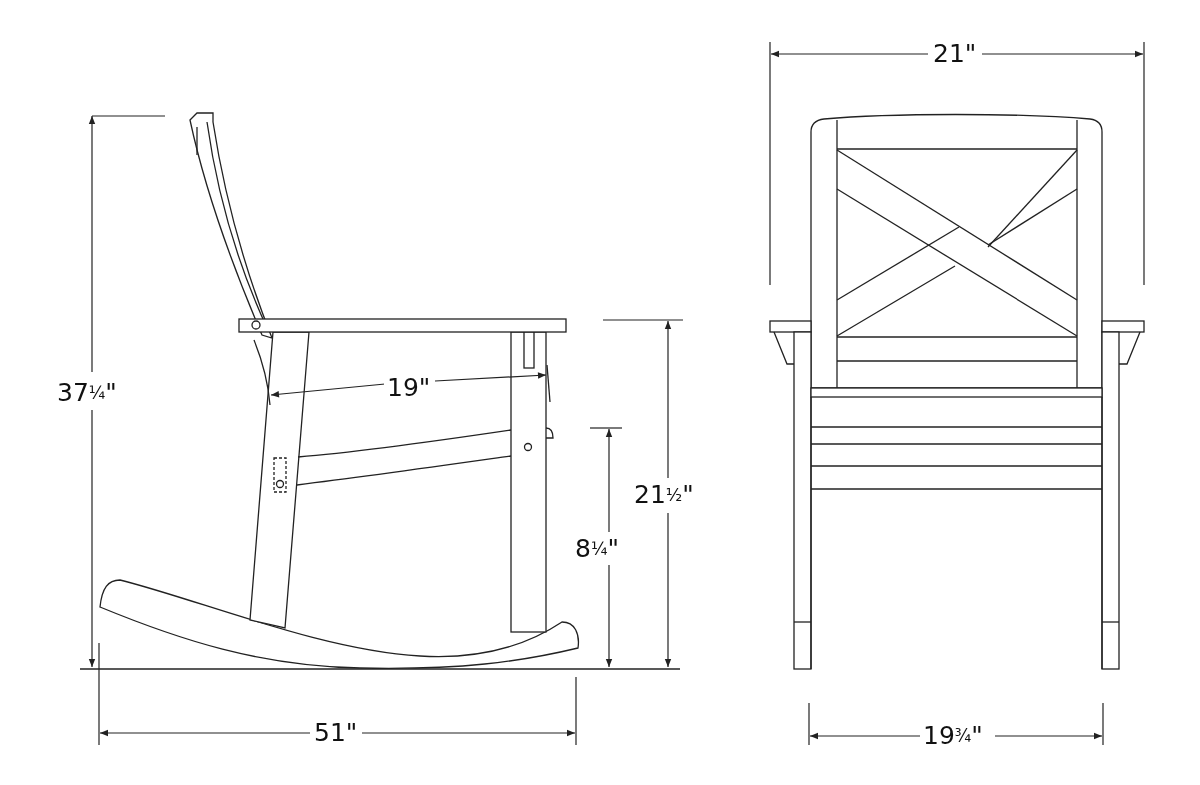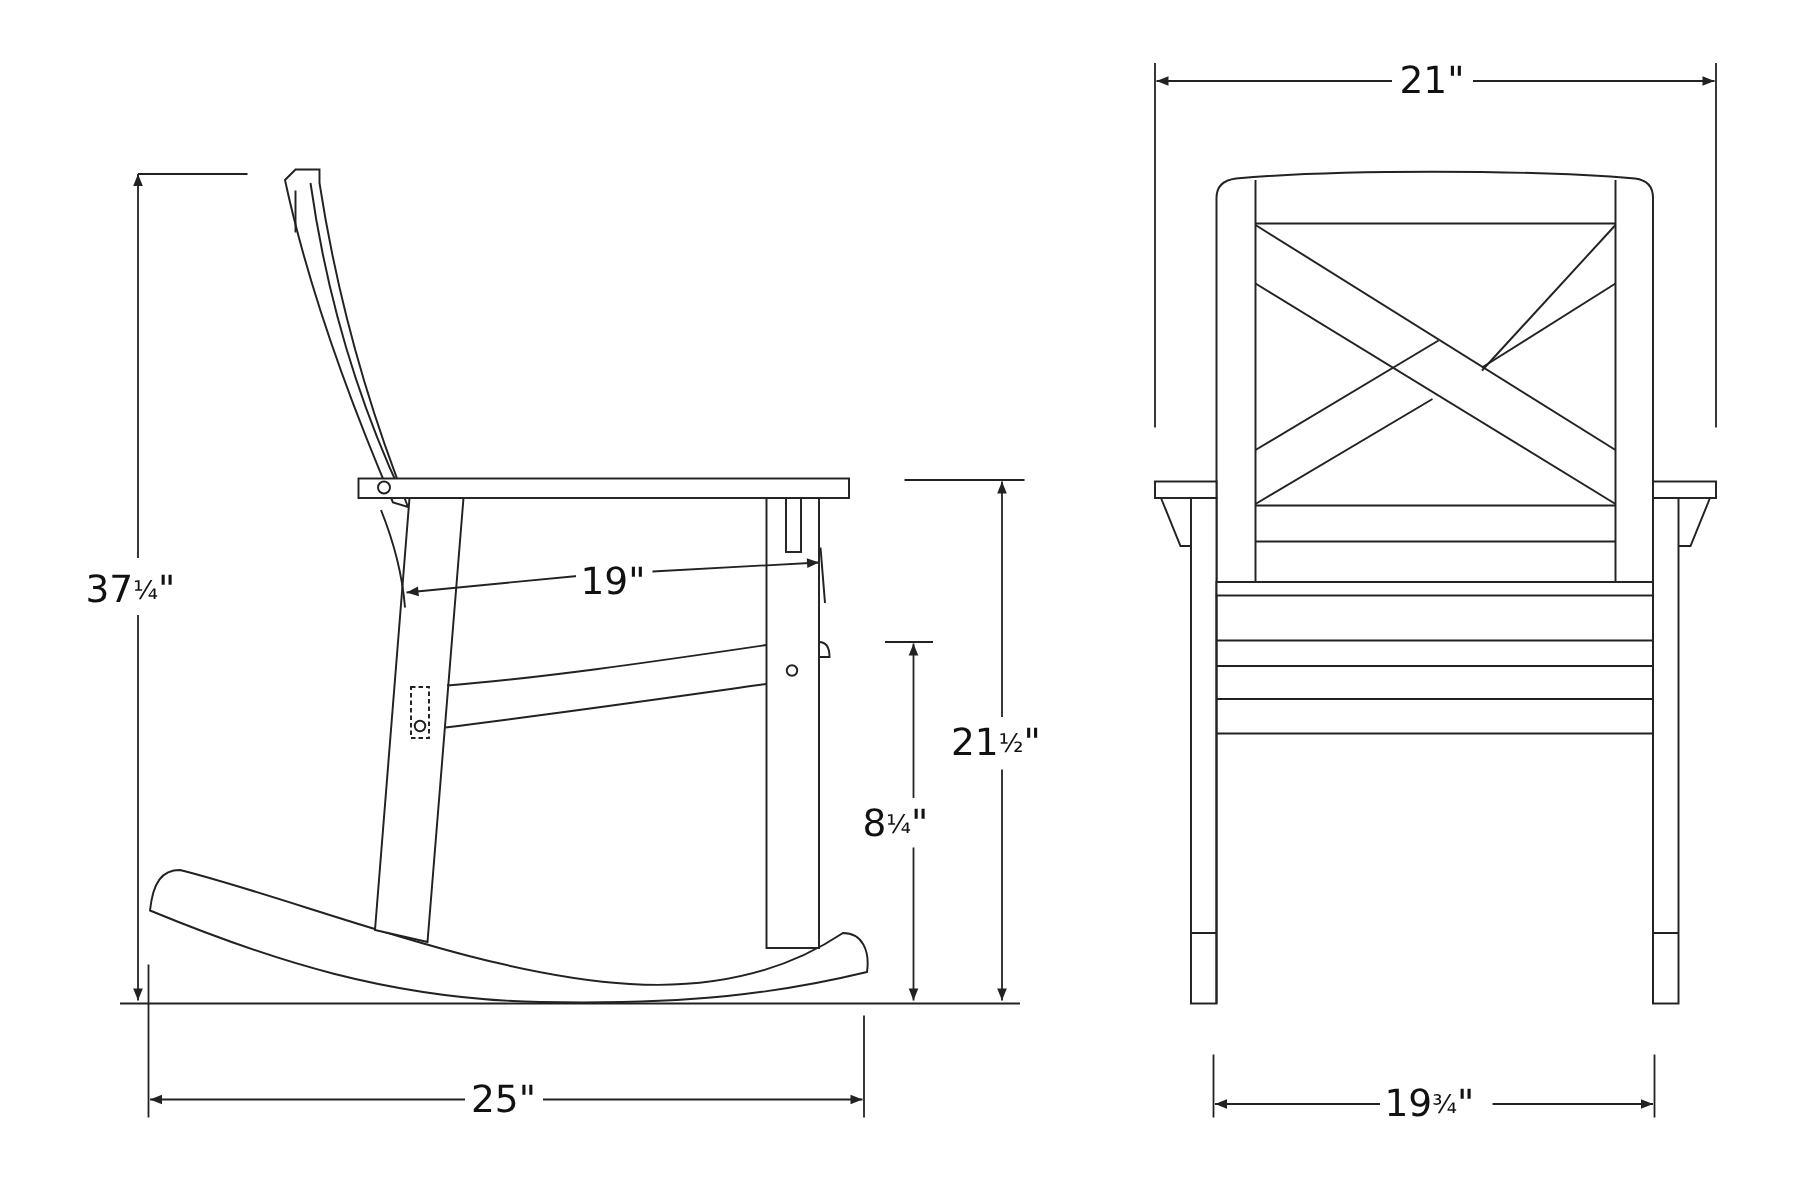--- a/index.html
+++ b/index.html
@@ -122,20 +122,20 @@
 <div class="lbl" style="left:384px;top:374px;">
   <span>19</span><span>"</span>
 </div>
 <div class="lbl" style="left:631px;top:481px;">
   <span>21</span><span class="frac">½</span><span>"</span>
 </div>
 <div class="lbl" style="left:572px;top:535px;">
   <span>8</span><span class="frac">¼</span><span>"</span>
 </div>
 <div class="lbl" style="left:311px;top:719px;">
-  <span>25</span><span>"</span>
+  <span>51</span><span>"</span>
 </div>
 <div class="lbl" style="left:930px;top:40px;">
   <span>21</span><span>"</span>
 </div>
 <div class="lbl" style="left:920px;top:722px;">
   <span>19</span><span class="frac">¾</span><span>"</span>
 </div>
 
 </body></html>

